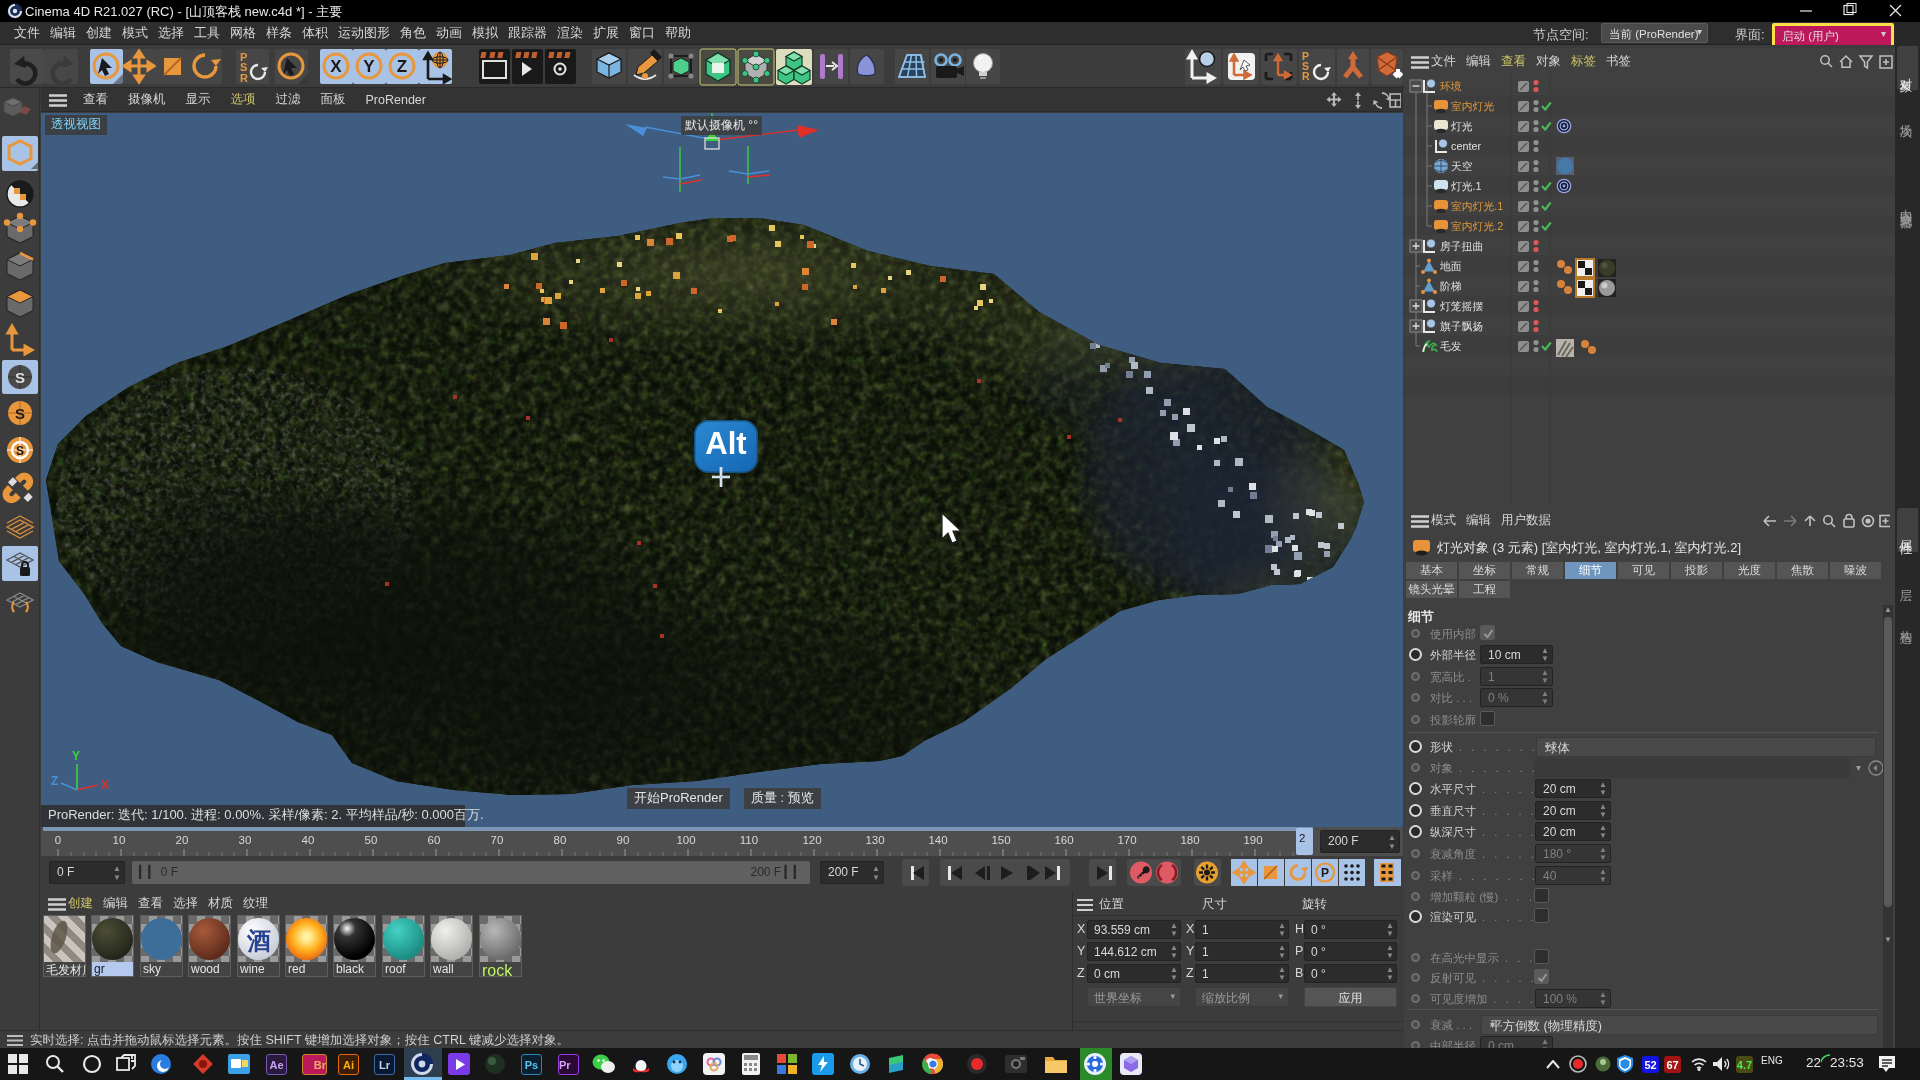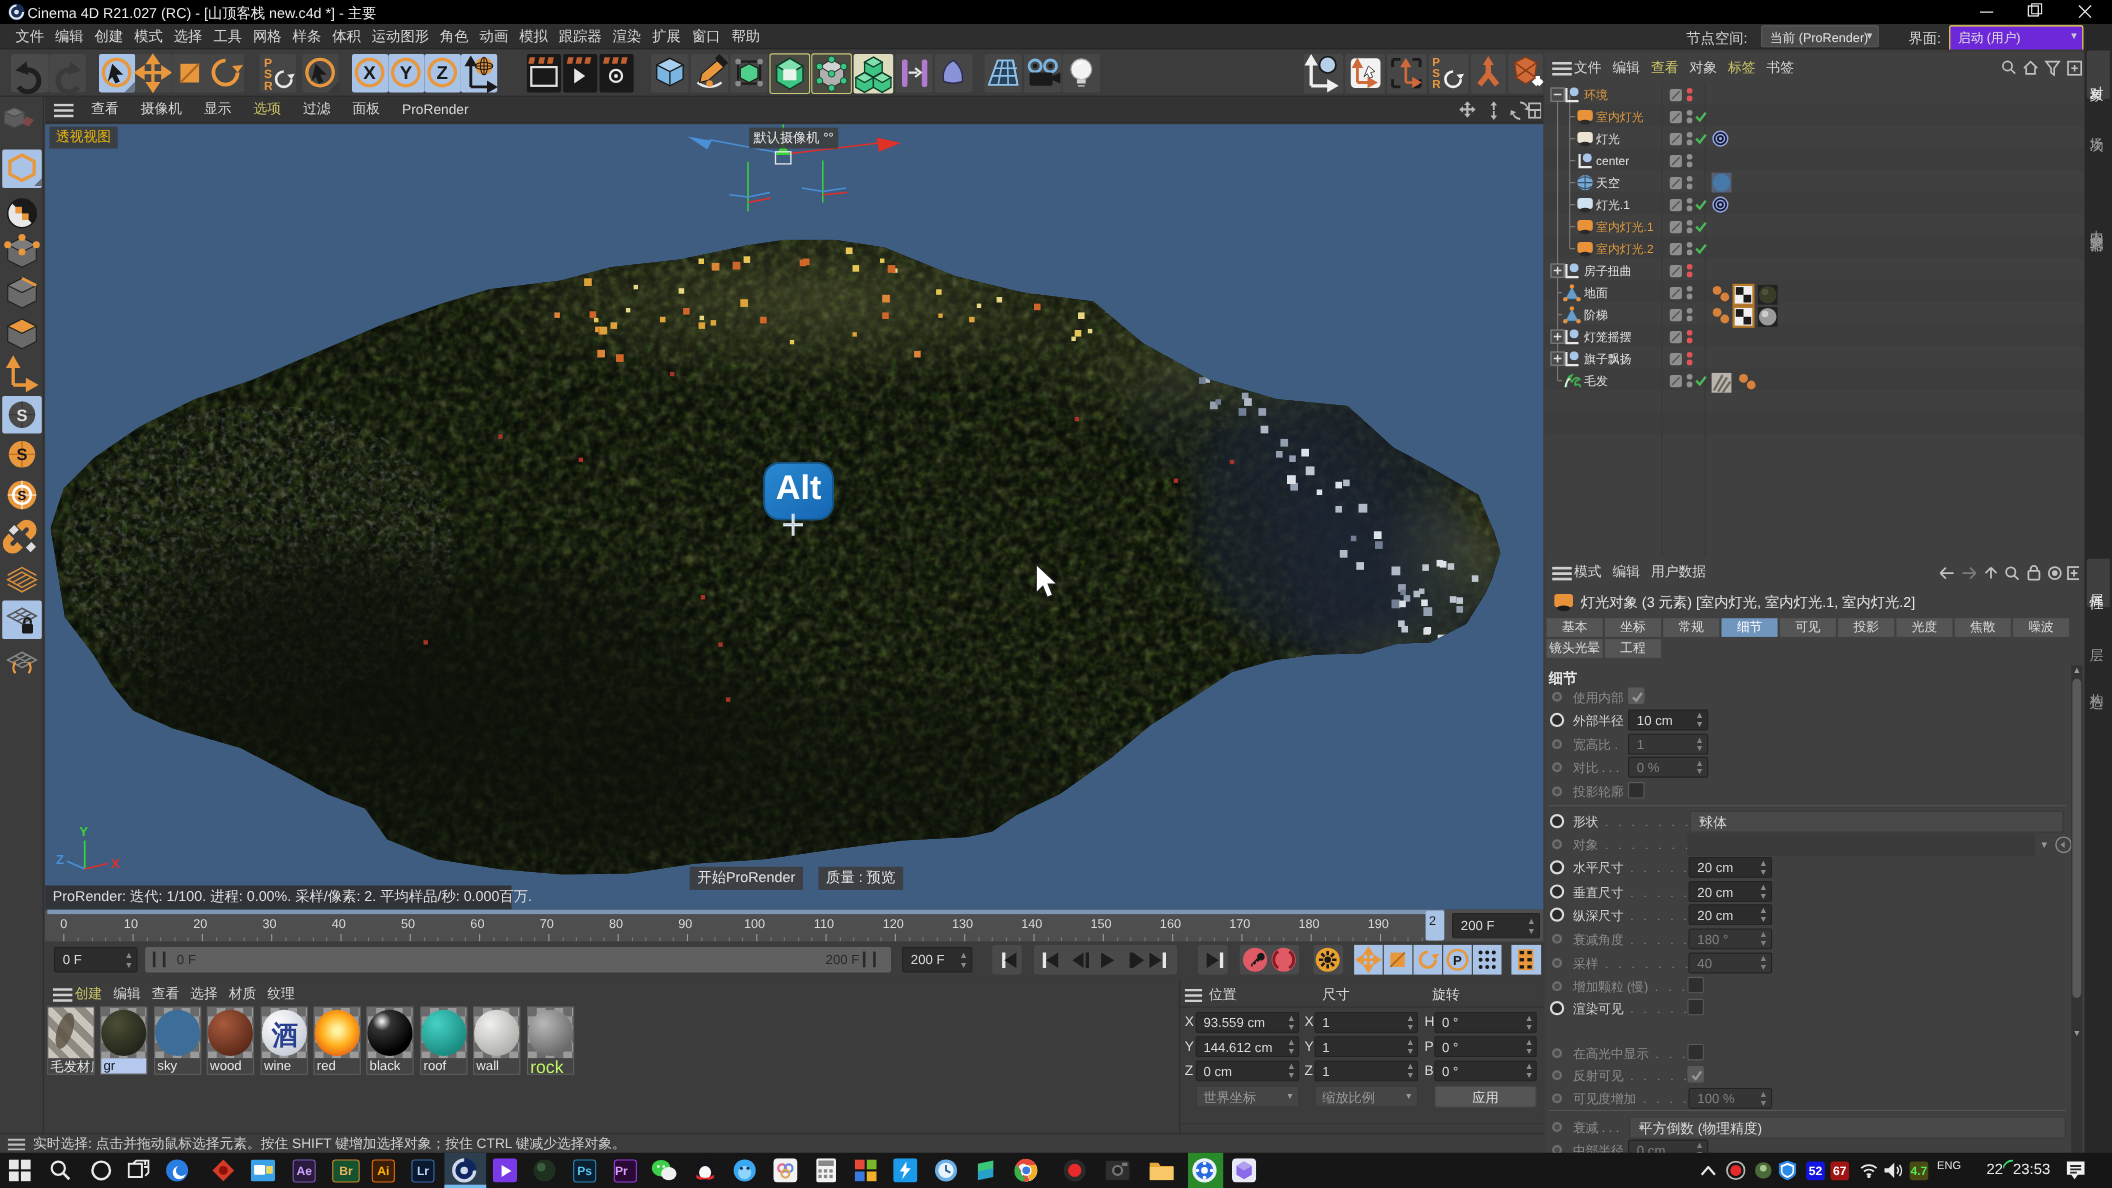--- a/index.html
+++ b/index.html
@@ -103,21 +103,21 @@
       <span>扩展</span>
       <span>窗口</span>
       <span>帮助</span>
   </div>
   <span class="abs" style="left:1533px;top:4px;color:#d0d0d0;font-size:13px">节点空间:</span>
   <div class="abs" style="left:1601px;top:1px;width:107px;height:20px;background:#4a4a4a;border:1px solid #5a5a5a;border-radius:2px">
     <span style="position:absolute;left:7px;top:3px;color:#e0e0e0;font-size:11.5px;white-space:nowrap">当前 (ProRender)</span>
     <span style="position:absolute;right:5px;top:2px;color:#ccc;font-size:10px">▾</span>
   </div>
   <span class="abs" style="left:1735px;top:4px;color:#d0d0d0;font-size:13px">界面:</span>
-  <div class="abs" style="left:1772px;top:1px;width:122px;height:28px;background:#6d28d9;border:1px solid #fde047;border-radius:2px">
+  <div class="abs" style="left:1772px;top:1px;width:122px;height:28px;background:#be185d;border:3px solid #fde047;border-radius:2px">
     <span style="position:absolute;left:7px;top:3px;color:#e0e0e0;font-size:11.5px;white-space:nowrap">启动 (用户)</span>
     <span style="position:absolute;right:5px;top:2px;color:#ccc;font-size:10px">▾</span>
   </div>
   <svg class="abs" style="left:1900px;top:3px" width="16" height="16" viewBox="0 0 16 16">
       <circle cx="7" cy="7" r="4.5" fill="none" stroke="#c9c9c9" stroke-width="1.6"></circle>
       <path d="M10.5 10.5 L14 14" stroke="#c9c9c9" stroke-width="1.8"></path>
     </svg>
 </div>
 <div class="abs" id="toolbar">
   <svg class="abs" style="left:0;top:0" width="1403" height="43" viewBox="0 0 1403 43">
@@ -667,21 +667,21 @@
       <path d="M36 677 L20 670" stroke="#4a90d8" stroke-width="1.6"></path>
       <path d="M36 677 L57 672" stroke="#e03028" stroke-width="1.6"></path>
       <text x="31" y="647" fill="#3ad23a" font-size="12" font-weight="bold">Y</text>
       <text x="10" y="672" fill="#4a90d8" font-size="12" font-weight="bold">Z</text>
       <text x="60" y="676" fill="#e03028" font-size="12" font-weight="bold">X</text>
     </g>
 
     <path d="M901 400 l0 26 6 -6 4 10 5 -2 -4 -10 8 0 z" fill="#fff" stroke="#222" stroke-width="1.2"></path>
   </svg>
 
-  <div class="abs" style="left:4px;top:2px;background:#3a3a3ad9;color:#eab308;font-size:12.5px;padding:1px 6px 2px">透视视图</div>
+  <div class="abs" style="left:4px;top:2px;background:#3a3a3ad9;color:#7dd3fc;font-size:12.5px;padding:1px 6px 2px">透视视图</div>
   <div class="abs" style="left:640px;top:3px;background:#3c3c3cd9;color:#e6e6e6;font-size:12px;padding:1px 4px 1px">默认摄像机 °°</div>
 
   <div class="abs" style="left:653px;top:307px;width:64px;height:53px;border-radius:15px;background:linear-gradient(145deg,#2a8ad2,#1565b2);box-shadow:0 0 0 1.5px #16507f inset"></div>
   <span class="abs" style="left:653px;top:313px;width:64px;text-align:center;color:#fff;font-size:31px;font-weight:bold">Alt</span>
   <svg class="abs" style="left:669px;top:352px" width="22" height="24" viewBox="0 0 22 24">
       <path d="M11 2 V22 M2 12 H20" stroke="#ffffff" stroke-width="2.6"></path>
       <path d="M11 2 V22 M2 12 H20" stroke="#2a6cb0" stroke-width="1" opacity="0.4"></path>
     </svg>
 
   <div class="abs" style="left:586px;top:675px;background:#3c3c3cdd;color:#e4e4e4;font-size:13px;padding:1px 7px 2px">开始ProRender</div>
@@ -1528,21 +1528,21 @@
       <circle cx="11" cy="11" r="4" fill="#8a1208"></circle>
     </svg>
     <svg class="abs" style="left:228px;top:6px" width="22" height="20" viewBox="0 0 22 20">
       <rect width="22" height="20" rx="2" fill="#3aa0e8"></rect>
       <rect x="3" y="5" width="10" height="9" rx="1" fill="#fff"></rect>
       <rect x="14" y="6" width="6" height="7" fill="#f0d860"></rect>
     </svg>
     <div class="abs" style="left:266px;top:6px;width:21px;height:21px;background:#2a1a3e;border:1.5px solid #7a5ab0;border-radius:3px;font-size:11px;font-weight:bold;display:flex;align-items:center;justify-content:center">
       <span style="color:#c9a0f5">Ae</span>
     </div>
-    <div class="abs" style="left:302px;top:6px;width:25px;height:21px;background:#14532d;border:1.5px solid #c8882a;border-radius:3px;font-size:11px;font-weight:bold;display:flex;align-items:center;justify-content:center">
+    <div class="abs" style="left:302px;top:6px;width:25px;height:21px;background:#be185d;border:1.5px solid #c8882a;border-radius:3px;font-size:11px;font-weight:bold;display:flex;align-items:center;justify-content:flex-end">
       <span style="color:#e8b060">Br</span>
     </div>
     <div class="abs" style="left:338px;top:6px;width:21px;height:21px;background:#3a1e08;border:1.5px solid #e86a10;border-radius:3px;font-size:11px;font-weight:bold;display:flex;align-items:center;justify-content:center">
       <span style="color:#ffb000">Ai</span>
     </div>
     <div class="abs" style="left:374px;top:6px;width:21px;height:21px;background:#0a1830;border:1.5px solid #3a6aa8;border-radius:3px;font-size:11px;font-weight:bold;display:flex;align-items:center;justify-content:center">
       <span style="color:#b8d8f8">Lr</span>
     </div>
     <div class="abs" style="left:404px;top:0;width:38px;height:32px;background:#2d3e4e"></div>
     <div class="abs" style="left:404px;top:29px;width:38px;height:3px;background:#76b9ed"></div>

